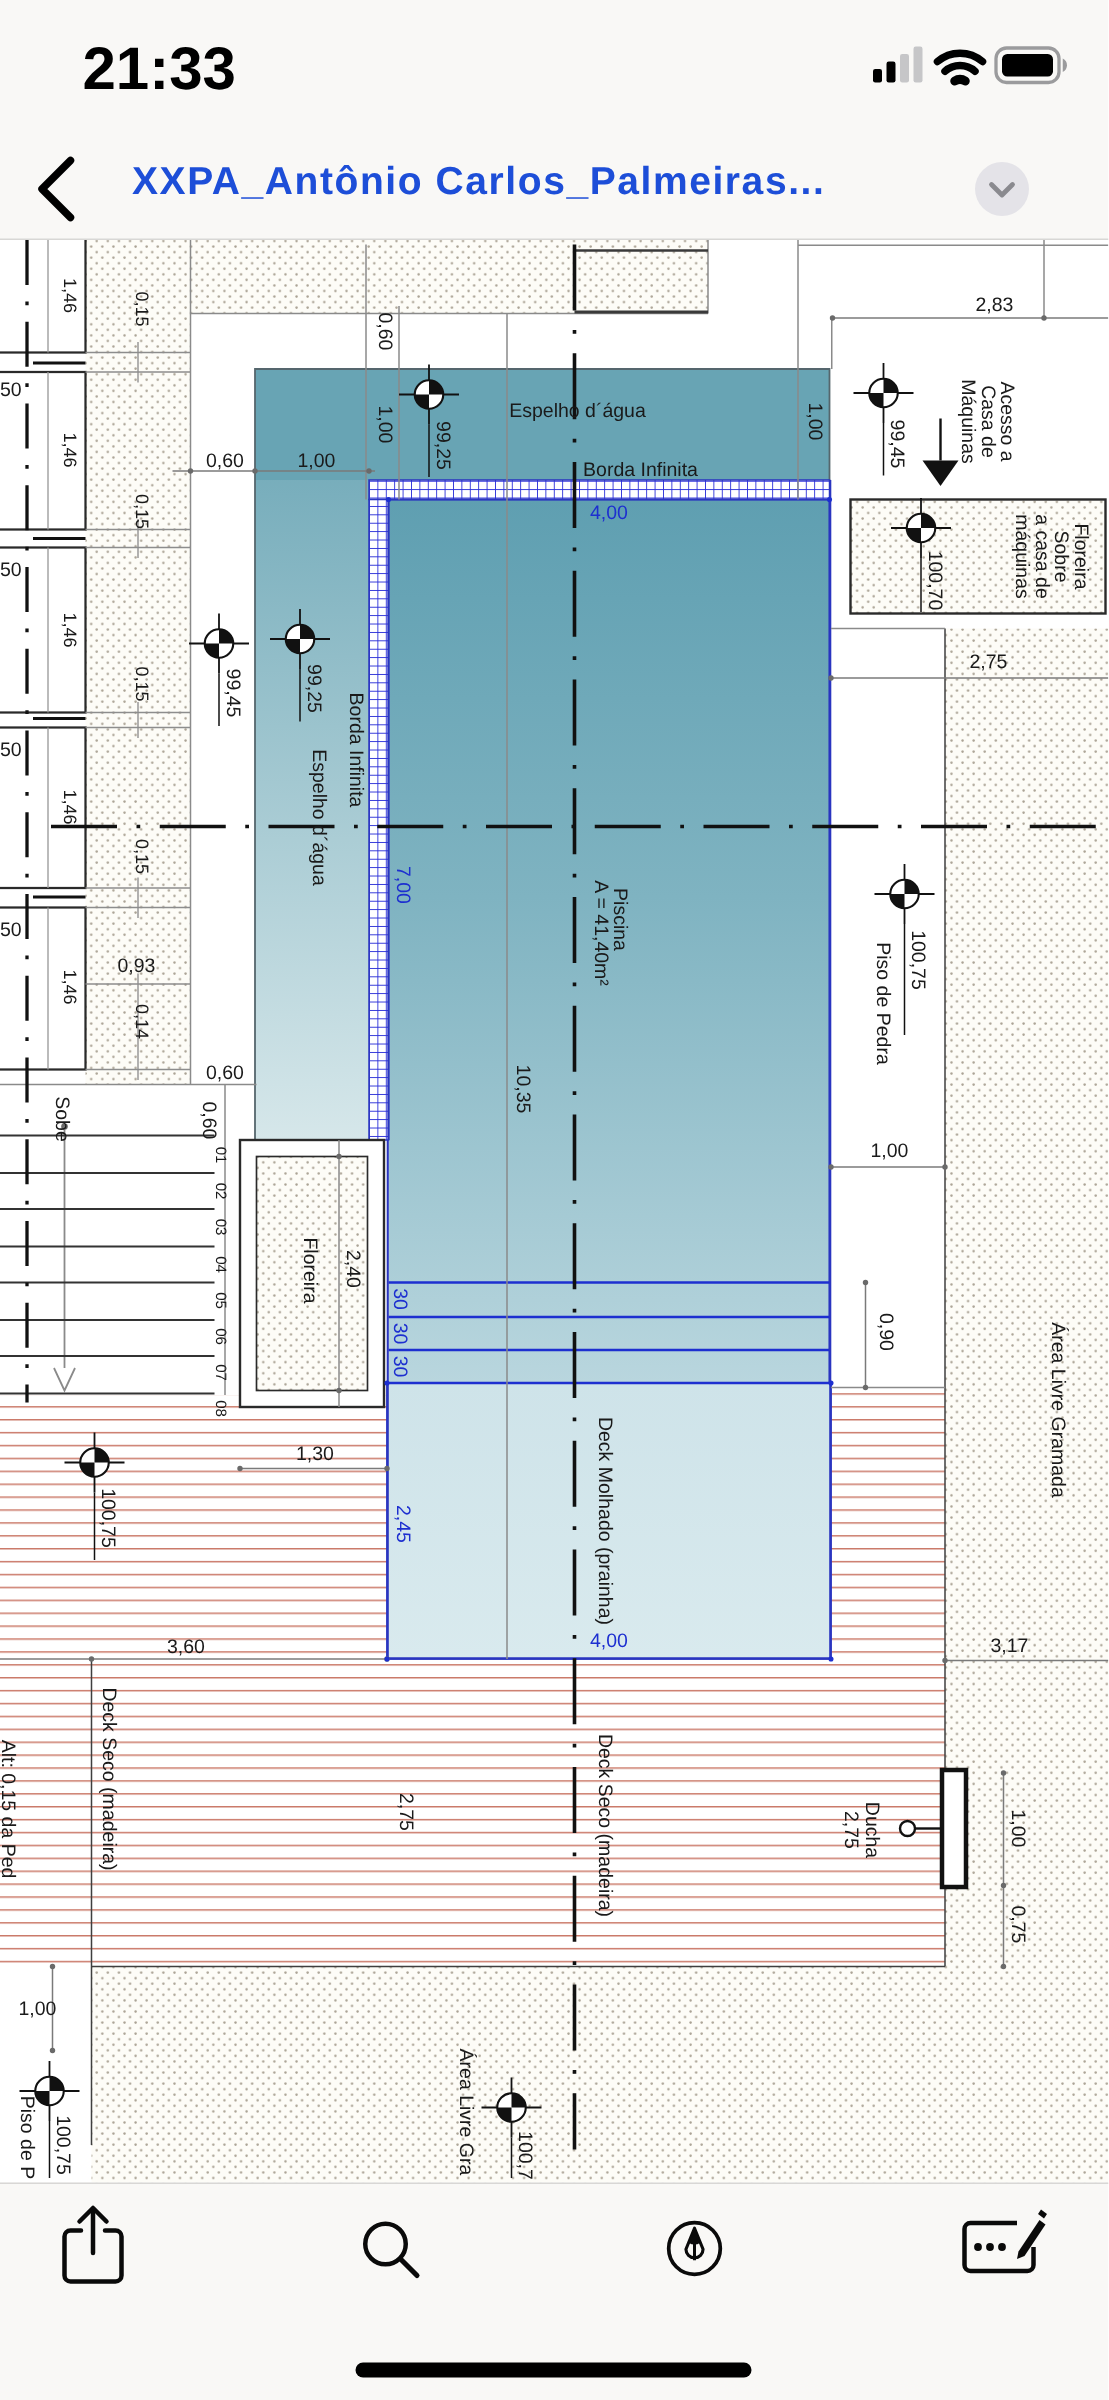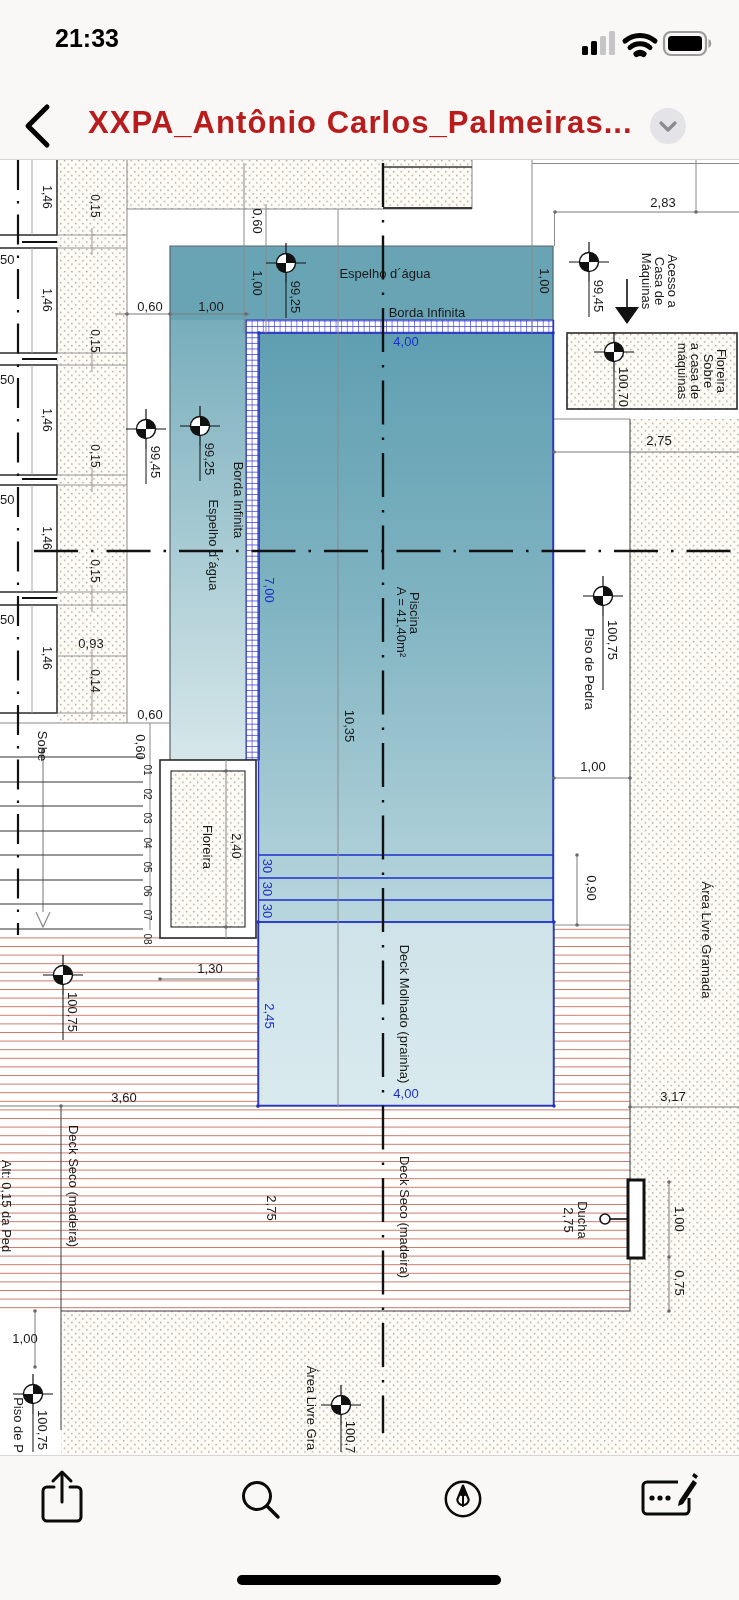--- a/index.html
+++ b/index.html
@@ -1,19 +1,19 @@
 <!DOCTYPE html>
 <html><head>
 <meta charset="utf-8">
 <style>
   html,body{margin:0;padding:0;width:739px;height:1600px;background:#ffffff;overflow:hidden;}
   body{font-family:"Liberation Sans", sans-serif;position:relative;}
   .hdr{position:absolute;left:0;top:0;width:739px;height:160px;background:#f9f8f6;border-bottom:1px solid #d8d7d5;box-sizing:border-box;}
-  .time{position:absolute;left:55px;top:24px;font-size:25px;font-weight:700;color:#000;letter-spacing:0px;}
-  .title{position:absolute;left:88px;top:105px;font-size:31px;font-weight:700;color:#b91c1c;white-space:nowrap;letter-spacing:1.05px;}
+  .time{position:absolute;left:55px;top:24px;font-size:40px;font-weight:700;color:#000;letter-spacing:0px;}
+  .title{position:absolute;left:88px;top:105px;font-size:26px;font-weight:700;color:#1d4ed8;white-space:nowrap;letter-spacing:1.05px;}
   .circbtn{position:absolute;left:650px;top:108px;width:36px;height:36px;border-radius:18px;background:#e4e3e8;}
   .toolbar{position:absolute;left:0;top:1455px;width:739px;height:145px;background:#f9f8f6;border-top:1px solid #d8d7d5;box-sizing:border-box;}
   .homebar{position:absolute;left:237px;top:1575px;width:264px;height:10px;border-radius:5px;background:#000;}
   svg text{font-family:"Liberation Sans", sans-serif;}
 </style>
 </head>
 <body>
 
 <div class="hdr"></div>
 

